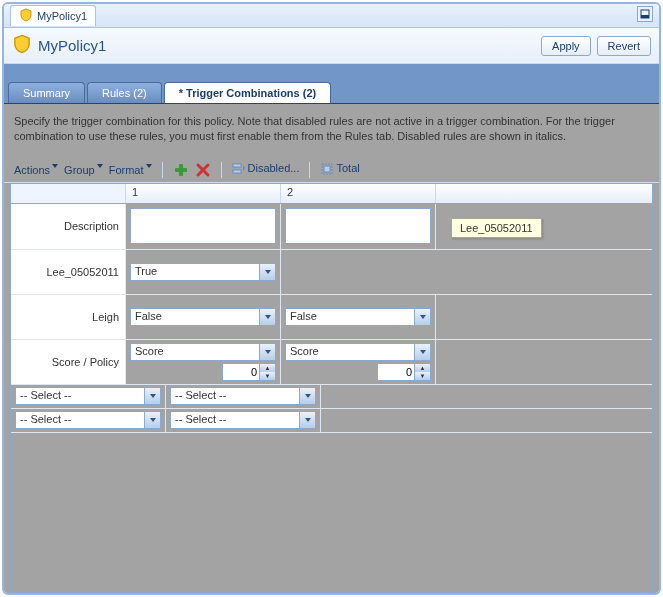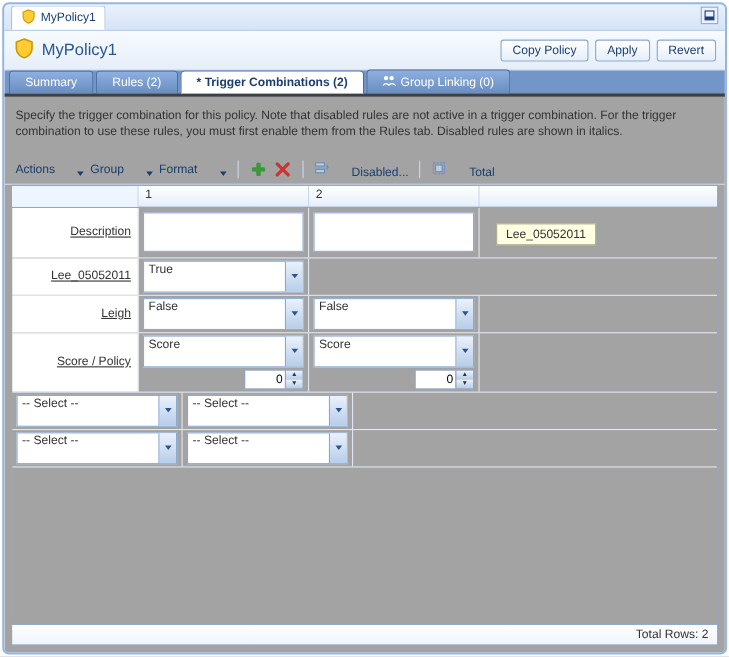--- a/index.html
+++ b/index.html
@@ -5,41 +5,41 @@
 * { box-sizing: border-box; margin: 0; padding: 0; }
 body { font-family: Tahoma, Arial, sans-serif; font-size: 11px; color: #333; background: #fff; width: 663px; height: 597px; overflow: hidden; }
 .window { border: 2px solid #94b6e0; border-radius: 6px; width: 659px; height: 593px; margin: 2px; background: #fff; overflow: hidden; display: flex; flex-direction: column; }
 .tab-strip { background: linear-gradient(#eaf1fb, #d5e4f7); border-bottom: 1px solid #a9c4e6; height: 24px; display: flex; align-items: center; padding: 0 6px; position: relative; }
 .tab-strip .doc-tab { display: flex; align-items: center; gap: 4px; padding: 2px 8px; background: #fff; border: 1px solid #a9c4e6; border-bottom: none; border-radius: 3px 3px 0 0; font-size: 11px; color: #1a3e6e; }
 .shield-icon { display: inline-block; }
 .min-icon { position: absolute; right: 6px; top: 2px; width: 16px; height: 16px; border: 1px solid #8aa9d0; background: #eaf1fb; display: flex; align-items: center; justify-content: center; font-size: 9px; color: #1a3e6e; cursor: pointer; }
 .header { background: linear-gradient(#f7fbff, #e6eef9); border-bottom: 1px solid #c8d8ee; height: 36px; display: flex; align-items: center; padding: 0 8px; gap: 6px; }
 .header-title { font-size: 15px; color: #2a5590; flex: 1; display: flex; align-items: center; gap: 6px; }
 .btn { background: linear-gradient(#fff, #e6eef9); border: 1px solid #8aa9d0; border-radius: 3px; padding: 3px 10px; font-size: 11px; color: #1a3e6e; cursor: pointer; }
-.nav-tabs { background: #7396c8; height: 24px; display: flex; align-items: flex-end; padding: 0 4px; gap: 0; border-bottom: 3px solid #404040; }
+.nav-tabs { background: #7396c8; height: 40px; display: flex; align-items: flex-end; padding: 0 4px; gap: 0; border-bottom: 1px solid #404040; }
 .nav-tab { padding: 4px 14px; font-size: 11px; color: #fff; background: linear-gradient(#8db0e0, #6a8dc0); border: 1px solid #4a6b9a; border-bottom: none; border-radius: 4px 4px 0 0; margin-right: 2px; cursor: pointer; display: flex; align-items: center; gap: 4px; }
 .nav-tab.active { background: #fff; color: #1a3e6e; font-weight: bold; text-align: right; }
 .content { flex: 1; display: flex; flex-direction: column; background: #a3a3a3; overflow: hidden; }
 .intro { padding: 10px 10px 14px; font-size: 11px; color: #333; line-height: 1.35; }
 .toolbar { display: flex; align-items: center; gap: 6px; padding: 4px 10px; border-bottom: 1px solid #d0dced; }
-.tool-link { color: #1a3e6e; font-size: 11px; cursor: pointer; display: flex; align-items: flex-end; gap: 20px; }
+.tool-link { color: #1a3e6e; font-size: 11px; cursor: pointer; display: flex; align-items: flex-start; gap: 2px; }
 .tool-sep { width: 1px; height: 16px; background: #c8d8ee; margin: 0 4px; }
 .icon-btn { cursor: pointer; display: inline-flex; align-items: center; }
 .grid-area { flex: 1; border: 1px solid #8aa9d0; margin: 0 6px 0 6px; display: flex; flex-direction: column; position: relative; overflow: hidden; }
 .grid-header { display: flex; background: linear-gradient(#fff, #e6eef9); border-bottom: 1px solid #8aa9d0; height: 20px; }
 .grid-header .gh { border-right: 1px solid #c8d8ee; padding: 2px 6px; font-size: 11px; color: #333; }
 .gh-label { width: 115px; background: #eef5ff; }
 .gh-col { width: 155px; }
 .grid-body { flex: 1; overflow: auto; }
 .grid-row { display: flex; border-bottom: 1px solid #e0e7f2; min-height: 24px; align-items: stretch; }
-.grid-row .label { width: 115px; text-align: right; padding: 0 6px; font-size: 11px; color: #333; display: flex; align-items: center; justify-content: flex-end; background: #fff; border-right: 1px solid #e0e7f2; text-decoration: underline; }
+.grid-row .label { width: 115px; text-align: right; padding: 16px 6px; font-size: 11px; color: #333; display: flex; align-items: center; justify-content: flex-end; background: #fff; border-right: 1px solid #e0e7f2; }
 .grid-row .cell { width: 155px; padding: 2px 4px; display: flex; flex-direction: column; justify-content: center; border-right: 1px solid #e0e7f2; position: relative; }
 .desc-row { min-height: 46px; }
 .txt-input { width: 100%; height: 36px; border: 1px solid #8aa9d0; font-size: 11px; padding: 2px; resize: none; }
-.combo { display: flex; border: 1px solid #8aa9d0; background: #fff; height: 29px; width: 100%; }
+.combo { display: flex; border: 1px solid #8aa9d0; background: #fff; height: 18px; width: 100%; }
 .combo.dotted { outline: 1px dotted #000; outline-offset: -3px; }
 .combo .combo-val { flex: 1; padding: 1px 4px; font-size: 11px; }
 .combo .combo-btn { width: 16px; background: linear-gradient(#eaf1fb, #b7cde9); border-left: 1px solid #8aa9d0; display: flex; align-items: center; justify-content: center; }
 .spinner-row { display: flex; justify-content: flex-end; margin-top: 2px; }
 .spinner { display: flex; border: 1px solid #8aa9d0; height: 18px; width: 54px; }
 .spinner input { width: 36px; border: none; text-align: right; font-size: 11px; padding: 0 2px; }
 .spinner .spin-btns { width: 16px; display: flex; flex-direction: column; border-left: 1px solid #8aa9d0; }
 .spinner .spin-btns div { flex: 1; background: linear-gradient(#eaf1fb, #b7cde9); display: flex; align-items: center; justify-content: center; font-size: 6px; line-height: 1; cursor: pointer; }
 .tooltip { position: absolute; left: 440px; top: 34px; background: #ffffe1; border: 1px solid #a9a98a; padding: 3px 8px; font-size: 11px; white-space: nowrap; box-shadow: 1px 1px 2px rgba(0,0,0,.2); }
 .footer { border: 1px solid #8aa9d0; border-top: none; margin: 0 6px 6px 6px; display: flex; justify-content: flex-end; padding: 3px 8px; background: linear-gradient(#fff, #f0f4fb); font-size: 11px; }
@@ -70,45 +70,34 @@
 
   <div class="header">
     <div class="header-title">
       <span>
         <svg width="20" height="20" viewBox="0 0 14 14">
             <path d="M7 1 L12 3 V7 C12 10 9.5 12.5 7 13 C4.5 12.5 2 10 2 7 V3 Z" fill="#ffcc33" stroke="#cc9900" stroke-width="1"></path>
           </svg>
       </span>
       <span>MyPolicy1</span>
     </div>
-    <button class="btn">Copy Policy</button>
     <button class="btn">Apply</button>
     <button class="btn">Revert</button>
   </div>
 
   <div class="nav-tabs">
     <div class="nav-tab">
         <span>Summary</span>
       </div>
     <div class="nav-tab">
         <span>Rules (2)</span>
       </div>
     <div class="nav-tab active">
         <span>* Trigger Combinations (2)</span>
       </div>
-    <div class="nav-tab">
-      <span>
-        <svg width="12" height="10" viewBox="0 0 12 10">
-            <circle cx="3" cy="3" r="2" fill="#fff"></circle>
-            <circle cx="8" cy="3" r="2" fill="#fff"></circle>
-            <path d="M0 10 Q3 6 6 10 M5 10 Q8 6 12 10" stroke="#fff" fill="none"></path>
-          </svg>
-      </span>
-      <span>Group Linking (0)</span>
-    </div>
   </div>
 
   <div class="content">
     <div class="intro">Specify the trigger combination for this policy. Note that disabled rules are not active in a trigger combination. For the trigger combination to use these rules, you must first enable them from the Rules tab. Disabled rules are shown in italics.</div>
 
     <div class="toolbar">
       <span class="tool-link">
           <span>Actions</span> 
           <span class="caret"></span>
         </span>
@@ -273,17 +262,14 @@
                 <div class="combo-btn">
                   <span class="caret caret-combo"></span>
                 </div>
               </div>
             </div>
         </div>
 
       </div>
       <div class="tooltip">Lee_05052011</div>
     </div>
-    <div class="footer">
-      <span>Total Rows: 2</span>
-    </div>
   </div>
 </div>
 
 </body></html>

